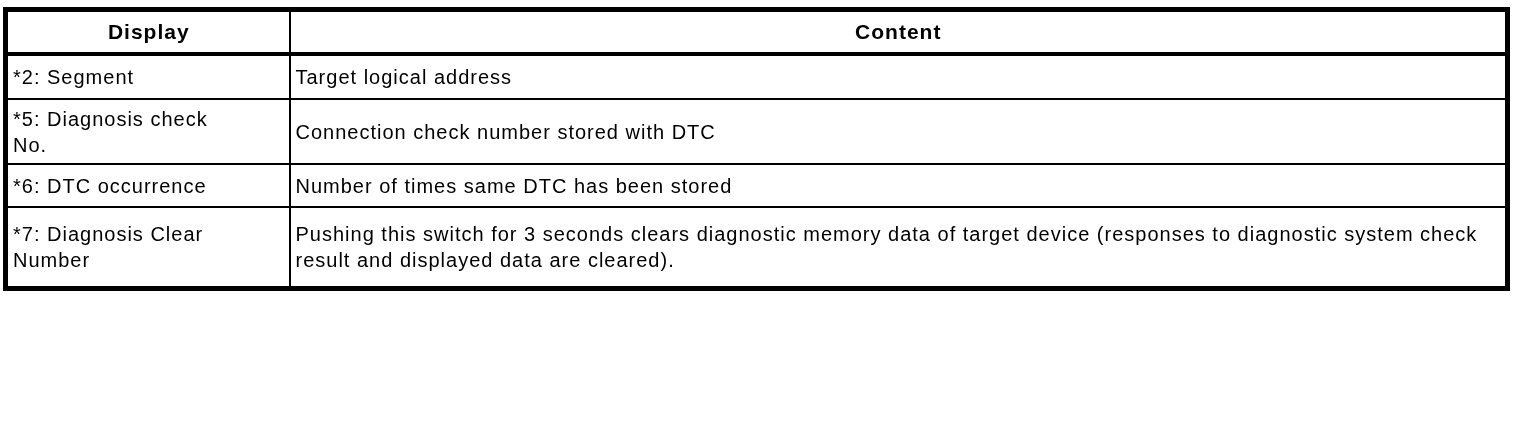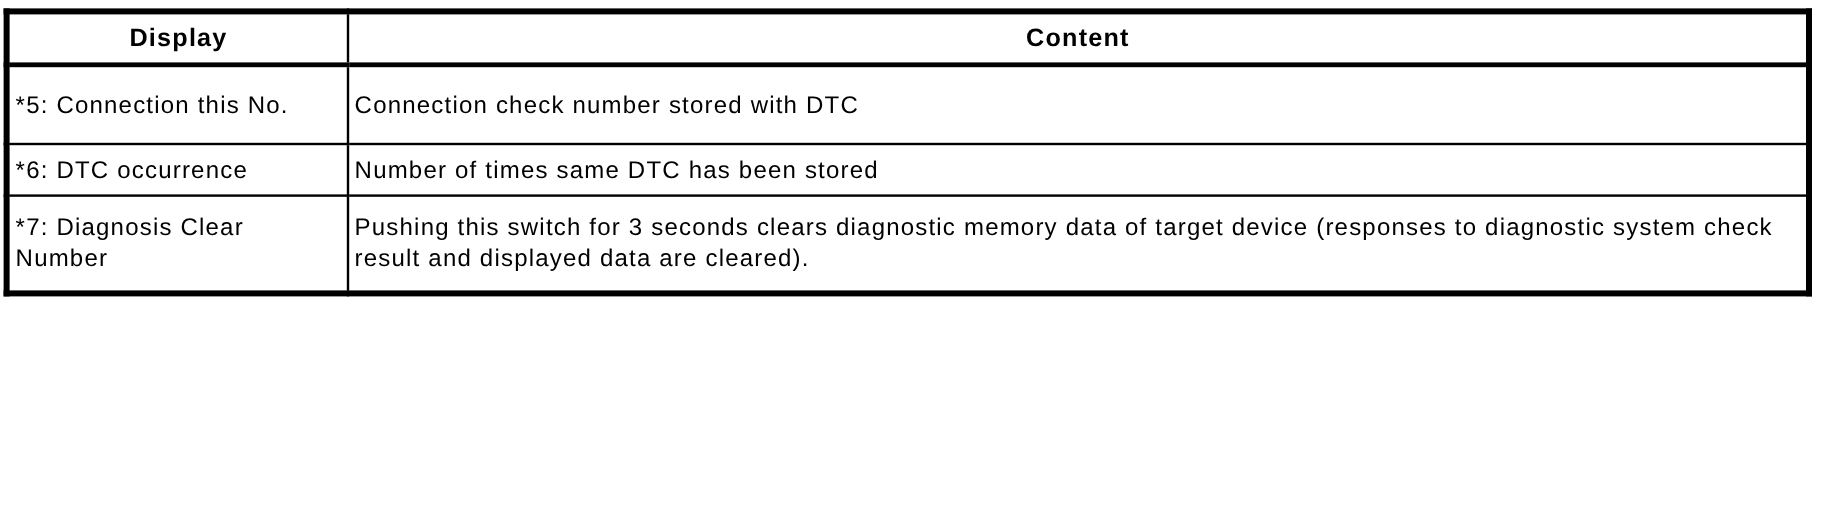--- a/index.html
+++ b/index.html
@@ -75,23 +75,31 @@
       <col class="col-display">
       <col class="col-content">
     </colgroup>
     <thead>
       <tr>
         <th>Display</th>
         <th>Content</th>
       </tr>
     </thead>
     <tbody>
+      <tr class="row-h41">
+        <td>
+          <span class="display-text">*2: Segment</span>
+        </td>
+        <td>
+          <span class="content-text">Target logical address</span>
+        </td>
+      </tr>
       <tr class="row-h62">
         <td>
-          <span class="display-text">*5: Connection this No.</span>
+          <span class="display-text">*5: Diagnosis check No.</span>
         </td>
         <td>
           <span class="content-text">Connection check number stored with DTC</span>
         </td>
       </tr>
       <tr class="row-h40">
         <td>
           <span class="display-text">*6: DTC occurrence</span>
         </td>
         <td>

